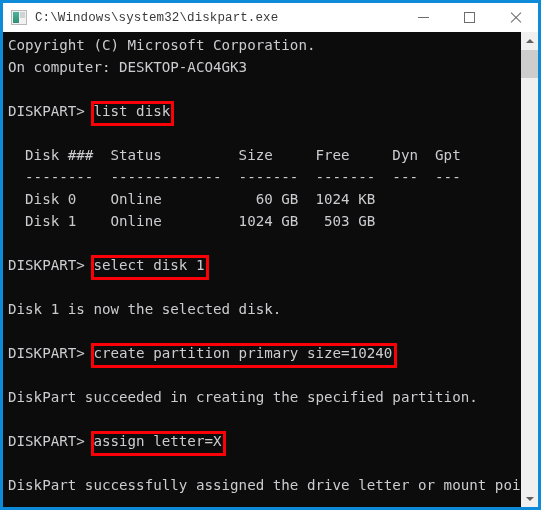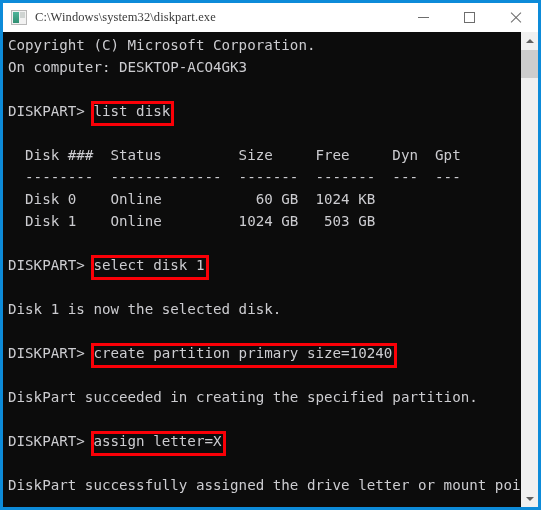--- a/index.html
+++ b/index.html
@@ -53,21 +53,21 @@
     width: 6px; height: 11px;
     background: linear-gradient(180deg,#4fb39a 0%, #2f8f72 100%);
   }
   .title-icon .blk-grey {
     position: absolute;
     left: 8px; top: 1px;
     width: 5px; height: 6px;
     background: #cfd4d2;
   }
   .title-text {
-    font-family: Liberation Serif, serif;
+    font-family: Liberation Mono, monospace;
     font-size: 12.5px;
     color: #3a3a3a;
     letter-spacing: 0.1px;
     white-space: nowrap;
     flex: 1 1 auto;
   }
   .win-btns {
     display: flex;
     flex: 0 0 auto;
     height: 29px;

